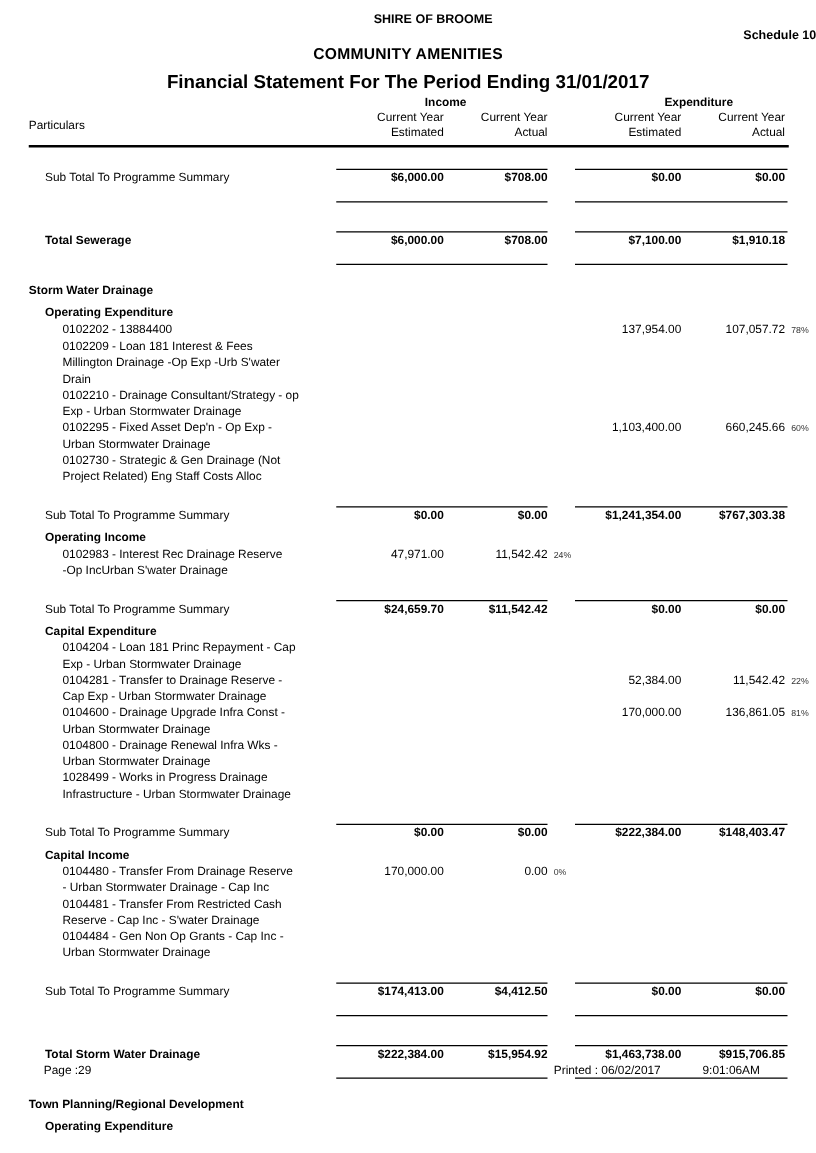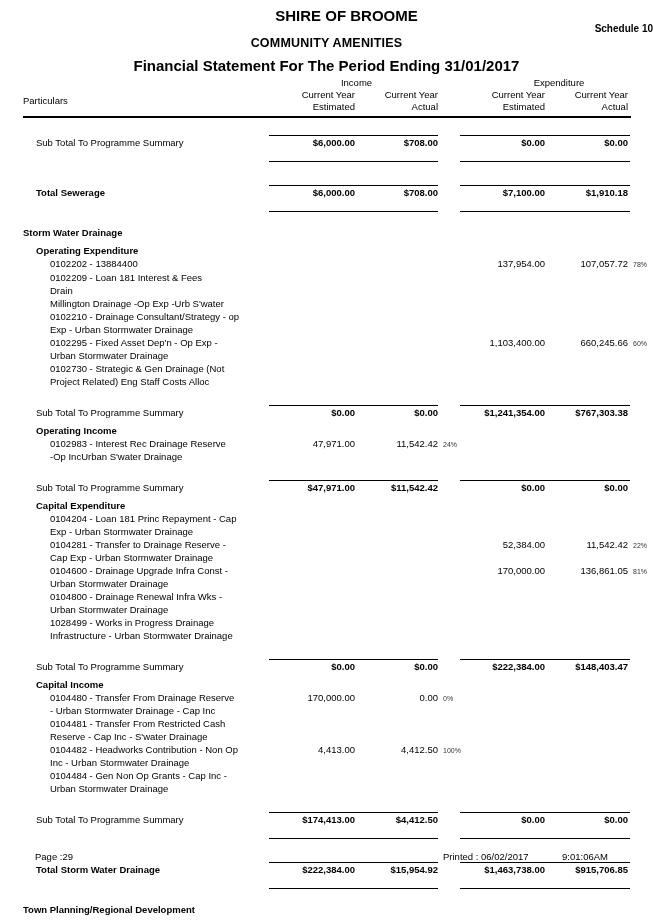--- a/index.html
+++ b/index.html
@@ -2,31 +2,31 @@
 <html><head>
 <meta charset="utf-8">
 <style>
   html,body{margin:0;padding:0;}
   body{
     width:653px;height:922px;background:#ffffff;color:#000;
     font-family:"Liberation Sans","DejaVu Sans",sans-serif;
     position:relative;overflow:hidden;
   }
   .doc-header{text-align:center;padding-top:9px;}
-  .org{font-size:15px;font-weight:bold;line-height:13px;padding-left:40px;}
+  .org{font-size:10px;font-weight:bold;line-height:13px;padding-left:40px;}
   .sched{font-size:10px;font-weight:bold;line-height:13px;text-align:right;}
   .title{font-size:12.5px;font-weight:bold;line-height:17px;letter-spacing:.2px;}
   .subtitle{font-size:15px;font-weight:bold;line-height:12px;margin-top:8px;}
 
   .content{margin-left:23px;width:629px;}
   .grid{display:grid;grid-template-columns:224px 108px 83px 28px 79px 83px 24px;align-items:start;}
 
   
   .colhead{margin-top:5px;}
-  .hgroup{font-size:9.5px;line-height:12px;text-align:center;}
+  .hgroup{font-size:9.5px;line-height:12px;text-align:center;font-weight:bold;}
   .ginc{grid-column:2/5;}
   .gexp{grid-column:5/8;}
   .hcell{font-size:9.5px;line-height:12px;text-align:right;white-space:nowrap;}
   .hc2{grid-column:2;}.hc3{grid-column:3;}.hc5{grid-column:5;}.hc6{grid-column:6;}
   .particulars{grid-column:1;text-align:left;position:relative;top:6px;}
   .head-rule{width:608px;border-top:2.5px solid #000;margin-top:3px;}
 
   
   .row{min-height:13px;}
   .c1{font-size:9.5px;line-height:13px;grid-column:1;}
@@ -138,22 +138,22 @@
       <div class="num c2"></div>
       <div class="num c3"></div>
       <div class="pct c4"></div>
       <div class="num c5">137,954.00</div>
       <div class="num c6">107,057.72</div>
       <div class="pct c7">78%</div>
     </div>
     <div class="grid row account">
       <div class="c1 acct">
         <div class="acct-line">0102209 - Loan 181 Interest &amp; Fees</div>
+        <div class="acct-line">Millington Drainage -Op Exp -Urb S'water</div>
         <div class="acct-line">Drain</div>
-        <div class="acct-line">Millington Drainage -Op Exp -Urb S'water</div>
       </div>
       <div class="num c2"></div>
       <div class="num c3"></div>
       <div class="pct c4"></div>
       <div class="num c5"></div>
       <div class="num c6"></div>
       <div class="pct c7"></div>
     </div>
     <div class="grid row account">
       <div class="c1 acct">
@@ -221,21 +221,21 @@
       <div class="num c6"></div>
       <div class="pct c7"></div>
     </div>
     <div class="blk subtotal">
       <div class="grid row rules">
         <div class="hr-inc"></div>
         <div class="hr-exp"></div>
       </div>
       <div class="grid row vals">
         <div class="c1 lbl-subtotal">Sub Total To Programme Summary</div>
-        <div class="num c2">$47,971.00</div>
+        <div class="num c2">$24,659.70</div>
         <div class="num c3">$11,542.42</div>
         <div class="pct c4"></div>
         <div class="num c5">$0.00</div>
         <div class="num c6">$0.00</div>
         <div class="pct c7"></div>
       </div>
     </div>
     <div class="grid row subsection">
       <div class="c1">Capital Expenditure</div>
     </div>
@@ -330,32 +330,20 @@
       <div class="pct c7"></div>
     </div>
     <div class="grid row account">
       <div class="c1 acct">
         <div class="acct-line">0104481 - Transfer From  Restricted Cash</div>
         <div class="acct-line">Reserve - Cap Inc - S'water Drainage</div>
       </div>
       <div class="num c2"></div>
       <div class="num c3"></div>
       <div class="pct c4"></div>
-      <div class="num c5"></div>
-      <div class="num c6"></div>
-      <div class="pct c7"></div>
-    </div>
-    <div class="grid row account">
-      <div class="c1 acct">
-        <div class="acct-line">0104482 - Headworks Contribution - Non Op</div>
-        <div class="acct-line">Inc - Urban Stormwater Drainage</div>
-      </div>
-      <div class="num c2">4,413.00</div>
-      <div class="num c3">4,412.50</div>
-      <div class="pct c4">100%</div>
       <div class="num c5"></div>
       <div class="num c6"></div>
       <div class="pct c7"></div>
     </div>
     <div class="grid row account">
       <div class="c1 acct">
         <div class="acct-line">0104484 - Gen Non Op Grants - Cap Inc -</div>
         <div class="acct-line">Urban Stormwater Drainage</div>
       </div>
       <div class="num c2"></div>

